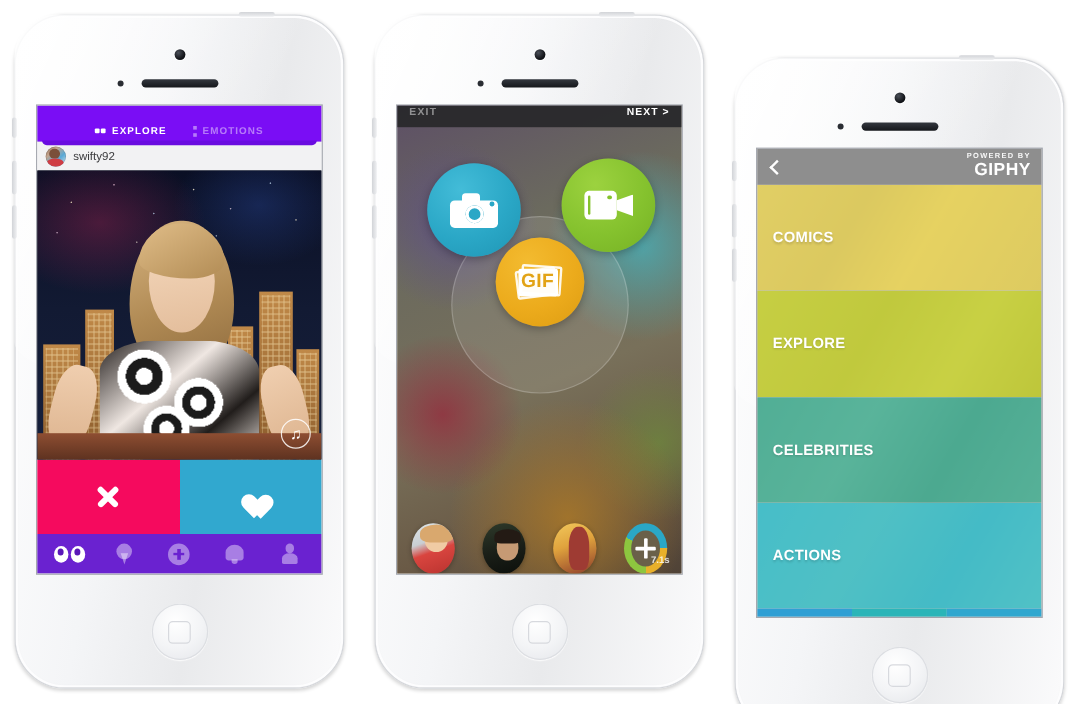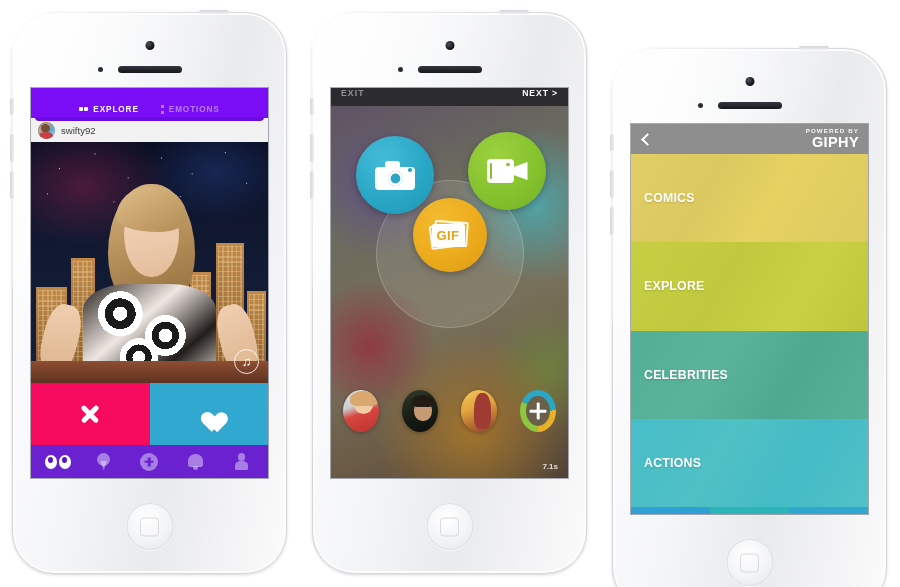--- a/index.html
+++ b/index.html
@@ -244,24 +244,24 @@
   .ic-video .cone{ position:absolute; right:0; top:3px; width:14px; height:18px;
     background:#fff; clip-path:polygon(100% 0,100% 100%,0 72%,0 28%); }
   .ic-gif{ position:relative; width:42px; height:33px; }
   .ic-gif .card{ position:absolute; border:2.4px solid rgba(255,255,255,.9);
     border-radius:2px; background:transparent; }
   .ic-gif .card.b{ left:1px; top:5px; width:34px; height:24px; transform:rotate(-7deg); }
   .ic-gif .card.m{ left:5px; top:2px; width:34px; height:25px; transform:rotate(4deg); }
   .ic-gif .card.f{ left:3px; top:5px; width:33px; height:23px;
     background:rgba(255,255,255,.97); border-color:#fff;
     display:flex; align-items:center; justify-content:center; }
-  .ic-gif .t{ font-size:13px; font-weight:bold; color:#e2a316; letter-spacing:.4px; }
+  .ic-gif .t{ font-size:16px; font-weight:bold; color:#e2a316; letter-spacing:.4px; }
 
   .tray{ height:88px; flex:none; position:relative;
-    display:flex; align-items:flex-start; gap:23px; padding:0 12px; }
+    display:flex; align-items:flex-end; gap:23px; padding:0 12px; }
   .thumb{ width:42px; height:42px; border-radius:50%; overflow:hidden; position:relative;
     box-shadow:0 1px 4px rgba(0,0,0,.3); }
   .thumb.t1{ background:linear-gradient(160deg,#dfe6e9 0%,#c9ced2 36%,#d9453f 55%,#b9332f 100%); }
   .thumb.t1:before{ content:""; position:absolute; left:11px; top:5px; width:19px; height:19px;
     border-radius:50%; background:#f0cba4; }
   .thumb.t1:after{ content:""; position:absolute; left:7px; top:1px; width:28px; height:15px;
     border-radius:50% 50% 30% 30%; background:#d9a86e; }
   .thumb.t2{ background:linear-gradient(165deg,#2e3a2a 0%,#1a1f18 52%,#0c0f0b 100%); }
   .thumb.t2:before{ content:""; position:absolute; left:12px; top:9px; width:18px; height:22px;
     border-radius:48% 48% 45% 45%; background:#c69a74; }

